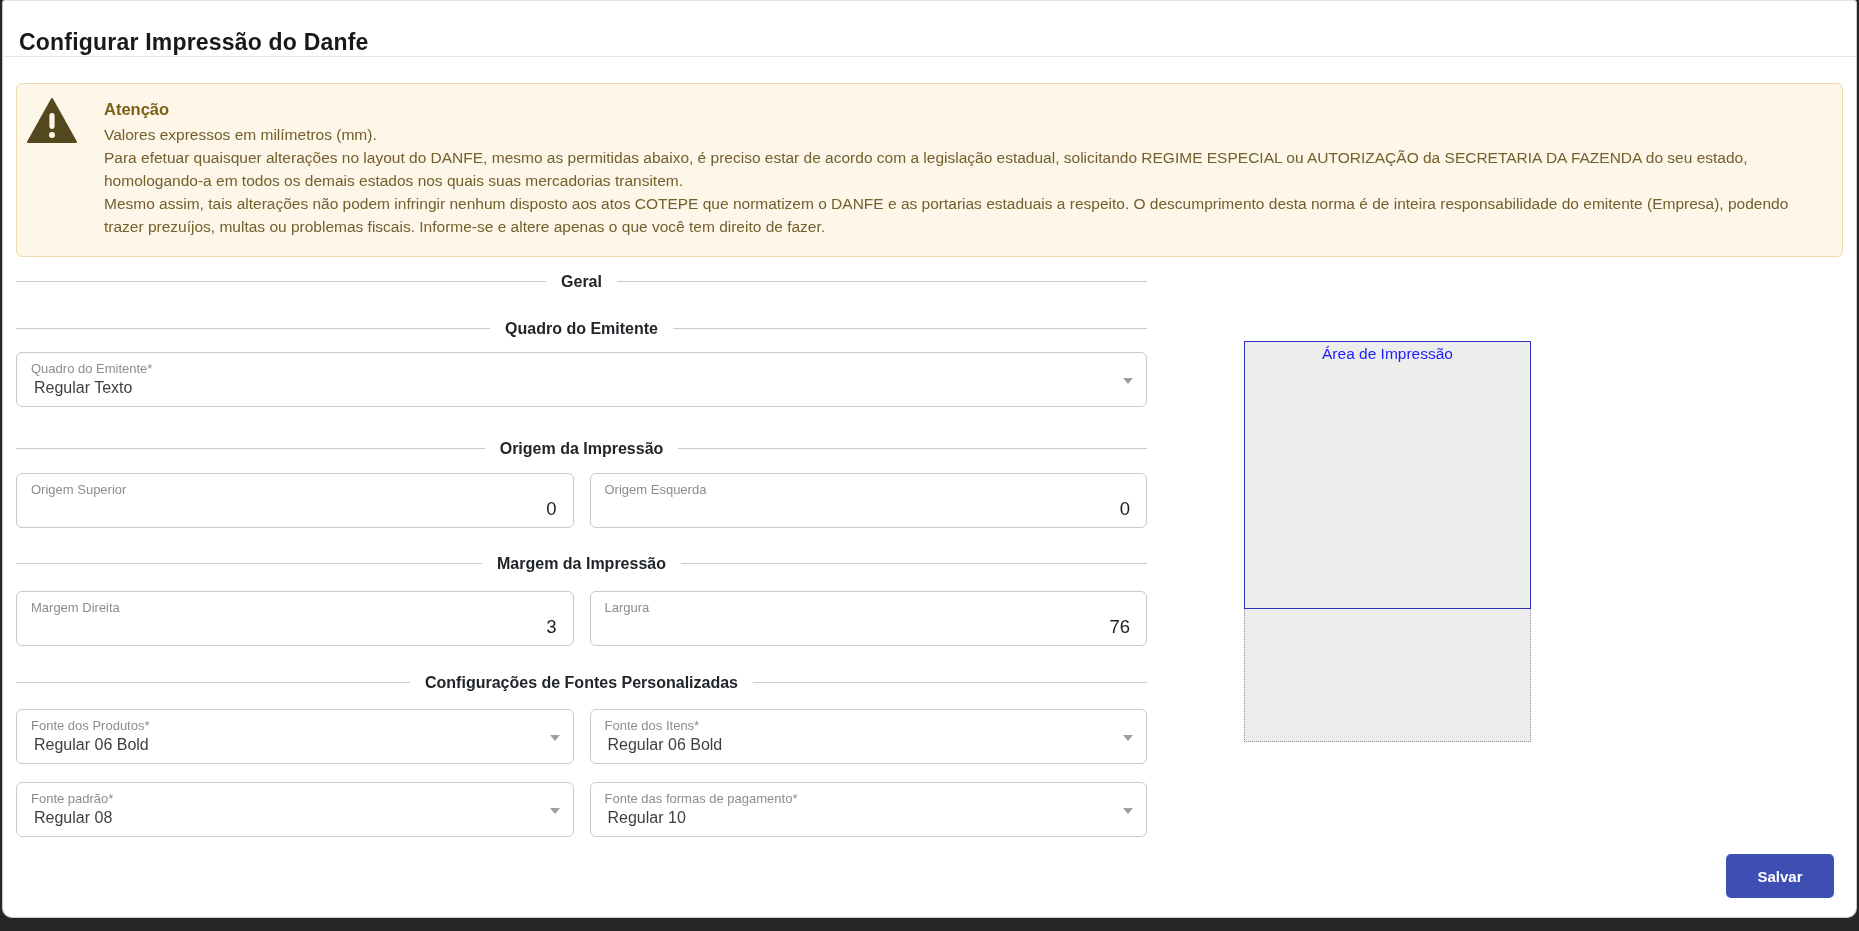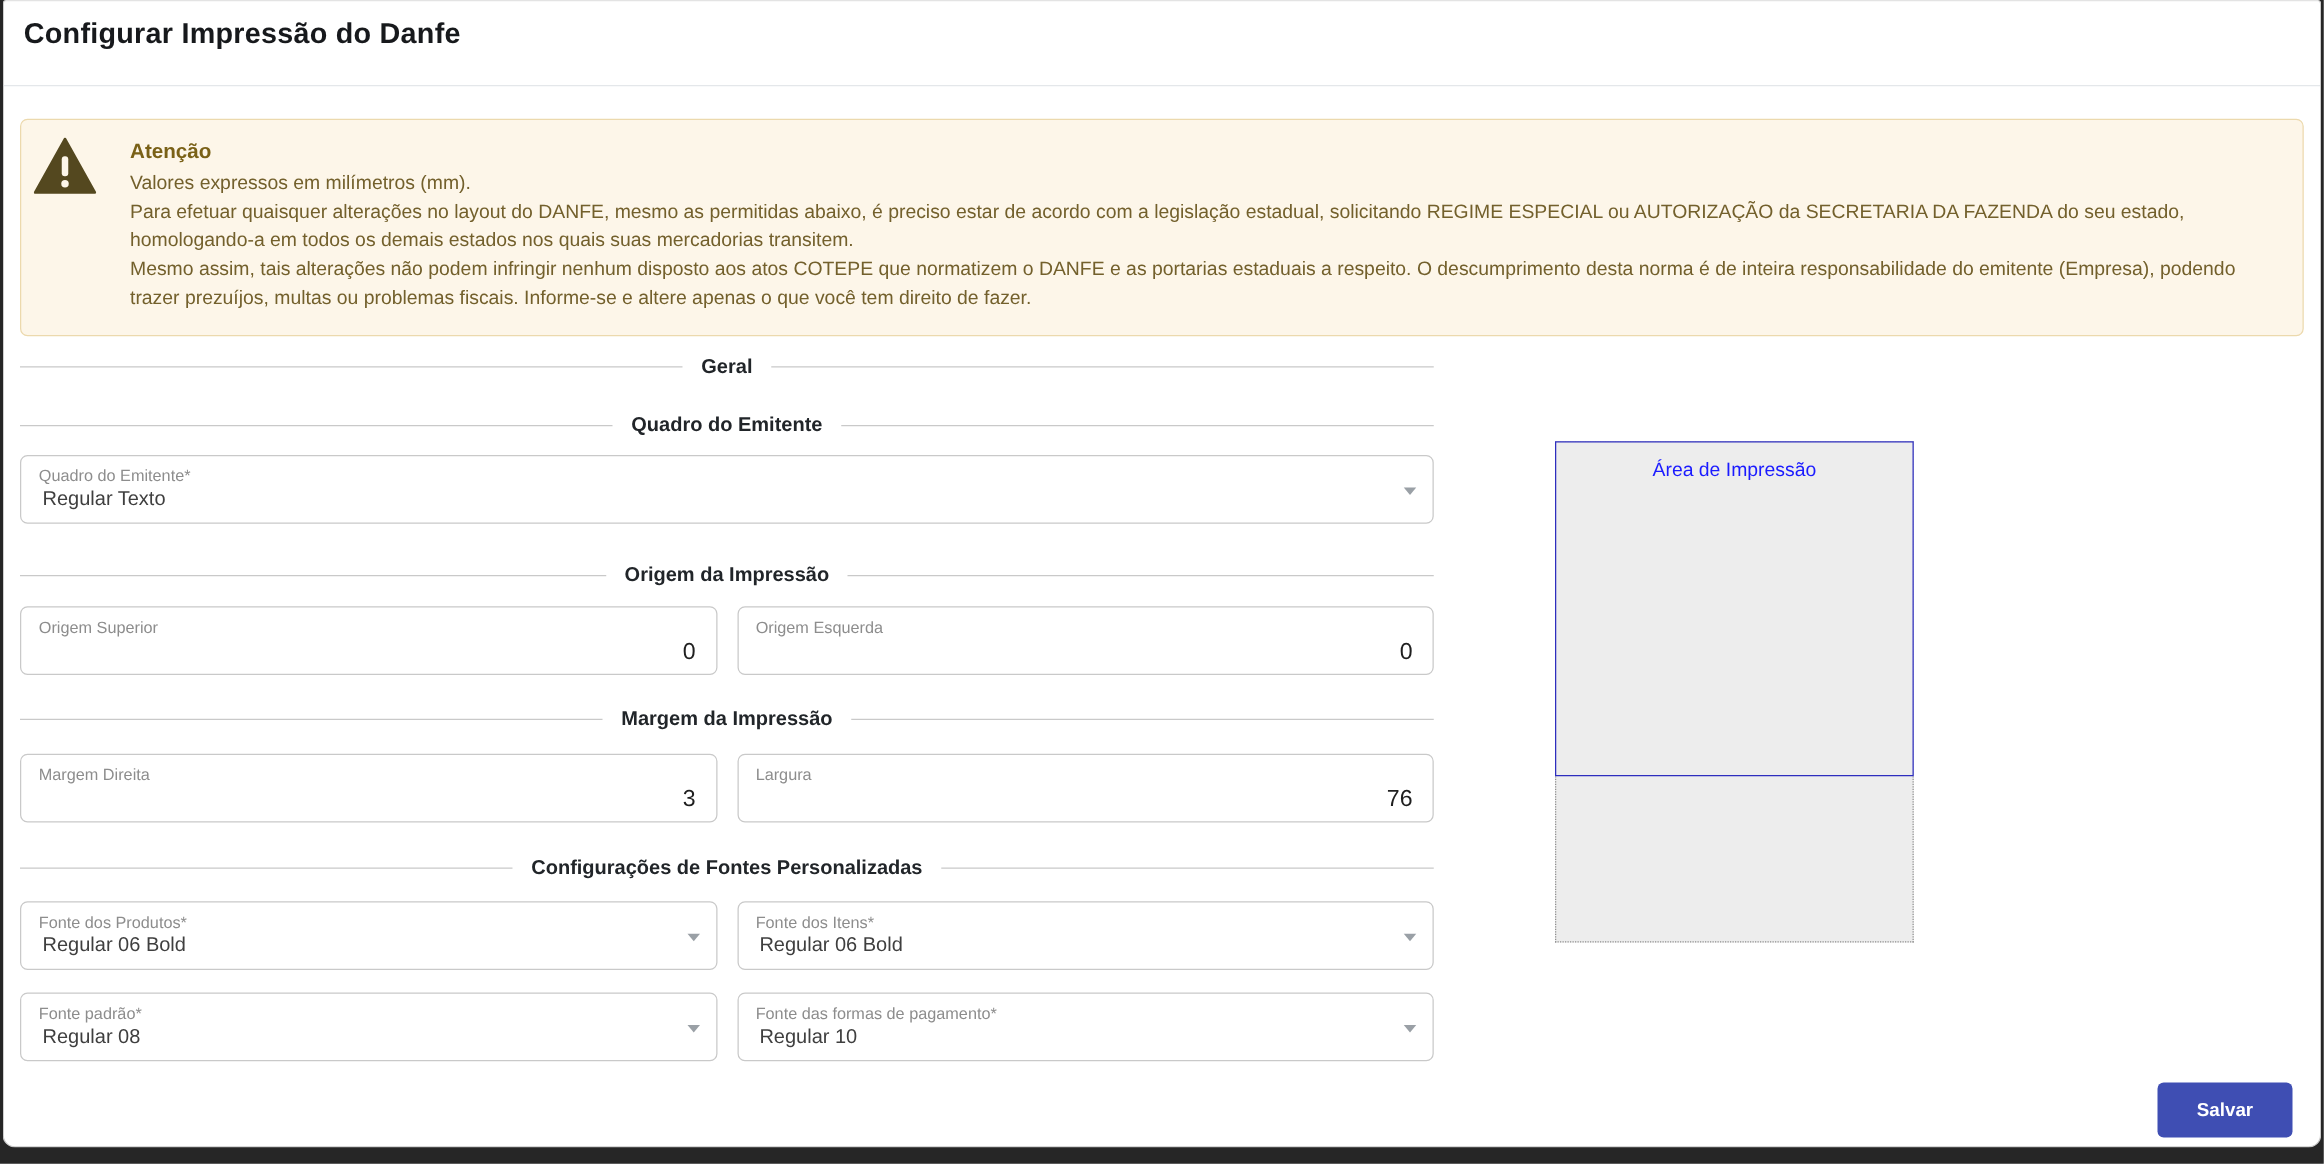--- a/index.html
+++ b/index.html
@@ -9,21 +9,21 @@
     font-family:"Liberation Sans","DejaVu Sans",sans-serif;
     position:relative; overflow:hidden;
   }
   .card {
     position:absolute; left:2px; right:2px; top:0; bottom:13px;
     background:#ffffff;
     border:1px solid #c9c9c9; border-top-color:#e3e3e3;
     border-radius:3px 3px 10px 10px;
     box-sizing:border-box; overflow:hidden;
   }
-  .page-header { height:68px; box-sizing:border-box; padding:12px 16px 0; border-bottom:1px solid #e4e7ea; }
+  .page-header { height:56px; box-sizing:border-box; padding:28px 16px 0; border-bottom:1px solid #e4e7ea; }
   .page-title { margin:0; font-size:23px; font-weight:bold; color:#17191c; letter-spacing:.2px; }
 
   .content { position:relative; padding:26px 13px 0; }
 
   
   .warning {
     display:flex; align-items:flex-start;
     background:#fdf6e9; border:1px solid #ecd9ad; border-radius:6px;
     min-height:174px; box-sizing:border-box;
     padding:14px 22px 14px 10px;
@@ -63,21 +63,21 @@
 
   
   .preview-col { position:absolute; left:1228px; top:84px; width:287px; }
   .preview-outer {
     position:relative; width:287px; height:401px;
     background:#ededed; border:1px dotted #8f8f8f; box-sizing:border-box;
   }
   .preview-blue {
     position:absolute; left:-1px; right:-1px; top:-1px; height:268px;
     background:#ededed; border:1px solid #2e2ebe; box-sizing:border-box;
-    text-align:center; padding-top:14px;
+    text-align:center; padding-top:3px;
   }
   .preview-label { color:#1b1bff; font-size:15.5px; }
 
   
   .footer-row { display:flex; justify-content:flex-end; padding:17px 9px 0 0; }
   .save-btn {
     width:108px; height:44px;
     background:#3f4eb3; color:#ffffff;
     border:none; border-radius:5px;
     font-family:inherit; font-size:15px; font-weight:bold;

